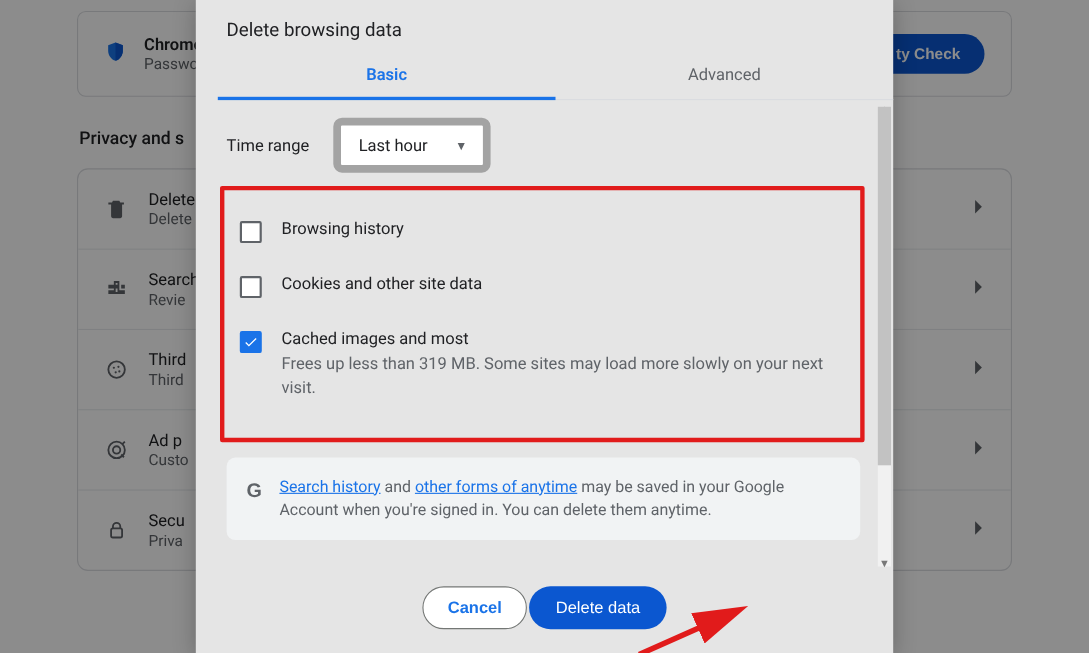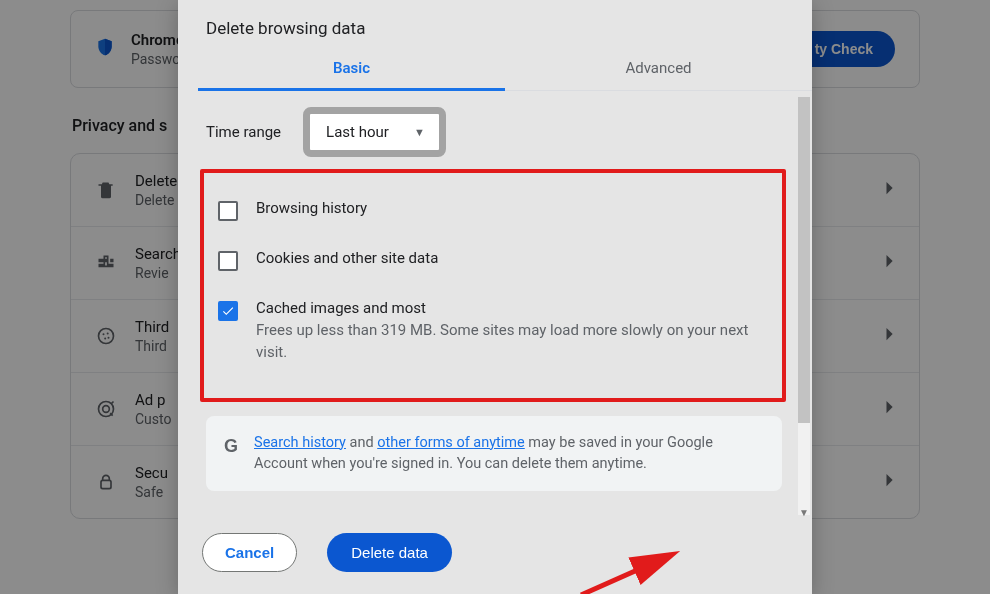--- a/index.html
+++ b/index.html
@@ -183,21 +183,21 @@
     line-height:1.5;
   }
   .g-logo{
     font-weight:700; font-size:18px; font-family: Arial, sans-serif;
     color:#5f6368;
     margin-top:1px;
   }
   .infobox a{ color:#1a73e8; }
   
   .dlg-footer{
-    display:flex; justify-content:flex-start; gap:30px;
+    display:flex; justify-content:center; gap:2px;
     padding: 12px 24px 22px 24px;
     position:relative;
   }
   .btn-outline{
     border:1px solid #747775;
     background:#fff; color:#1a73e8;
     font-weight:600; font-size:15px;
     padding: 10px 22px; border-radius:22px;
   }
   .btn-primary{
@@ -298,21 +298,21 @@
     </div>
     <div class="bg-row">
       <span class="ic">
           <svg viewBox="0 0 24 24">
             <rect x="6" y="10" width="12" height="10" rx="2" fill="none" stroke="#5f6368" stroke-width="2"></rect>
             <path d="M8 10V8a4 4 0 0 1 8 0v2" fill="none" stroke="#5f6368" stroke-width="2"></path>
           </svg>
         </span>
       <div class="txts">
         <div class="t1">Secu</div>
-        <div class="t2">Safe</div>
+        <div class="t2">Priva</div>
       </div>
       <span class="chev"><svg viewBox="0 0 10 16">
             <path d="M1 1l7 7-7 7z"></path>
           </svg></span>
     </div>
   </div>
 </div>
 
 <div class="dimmer"></div>
 

